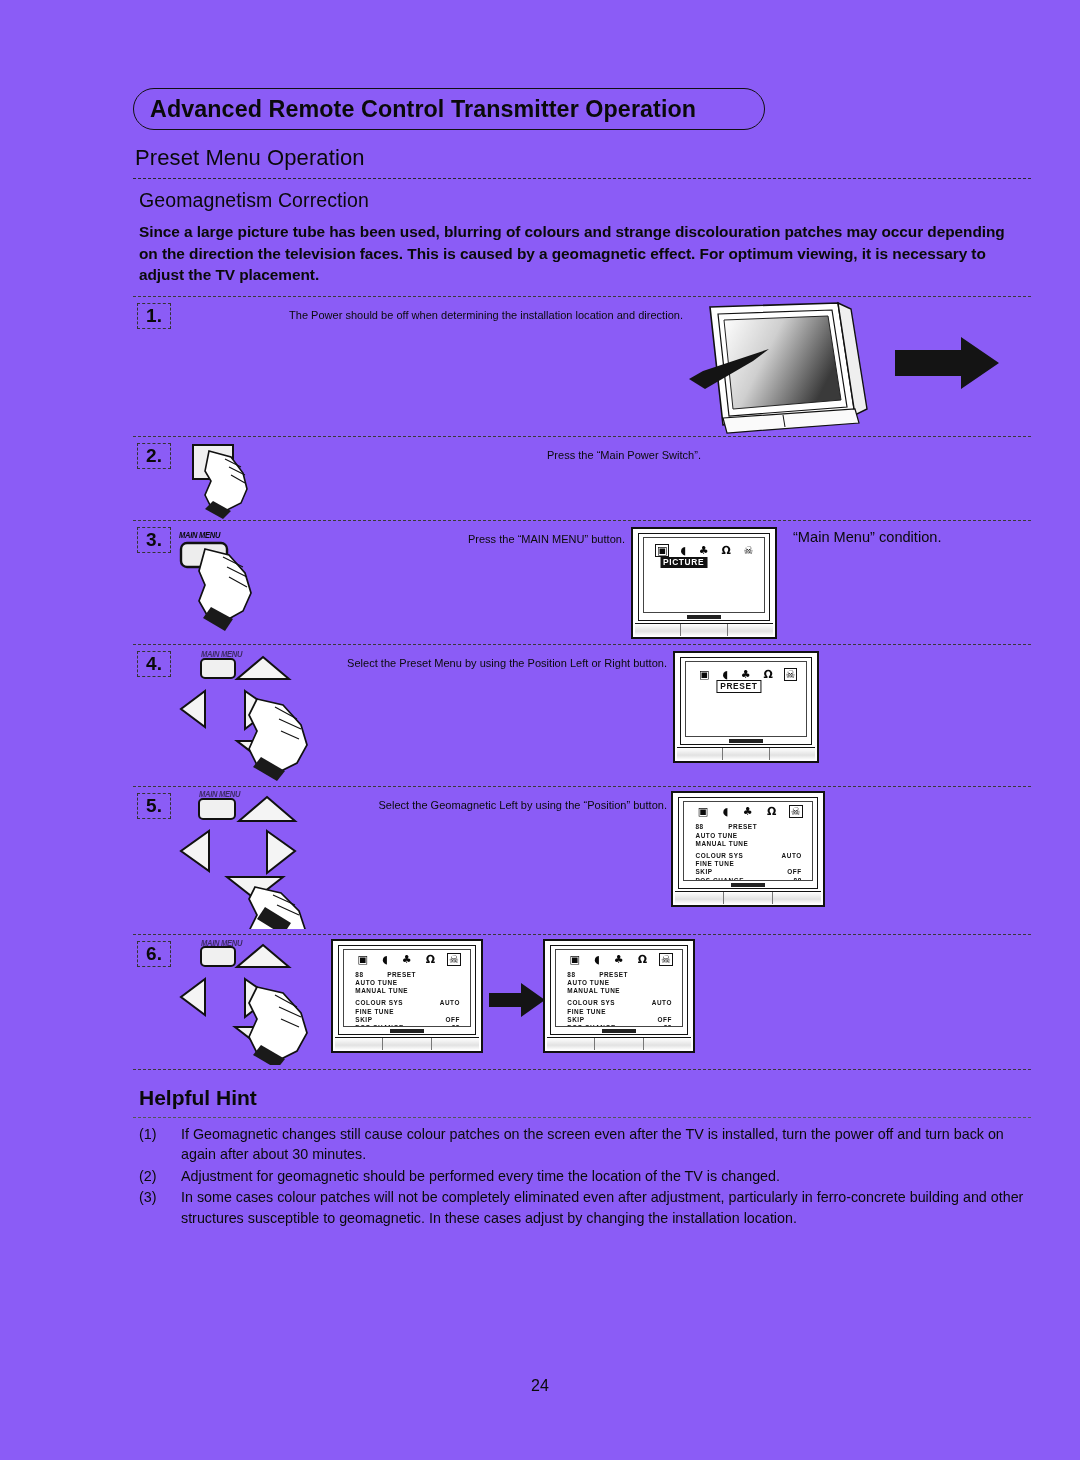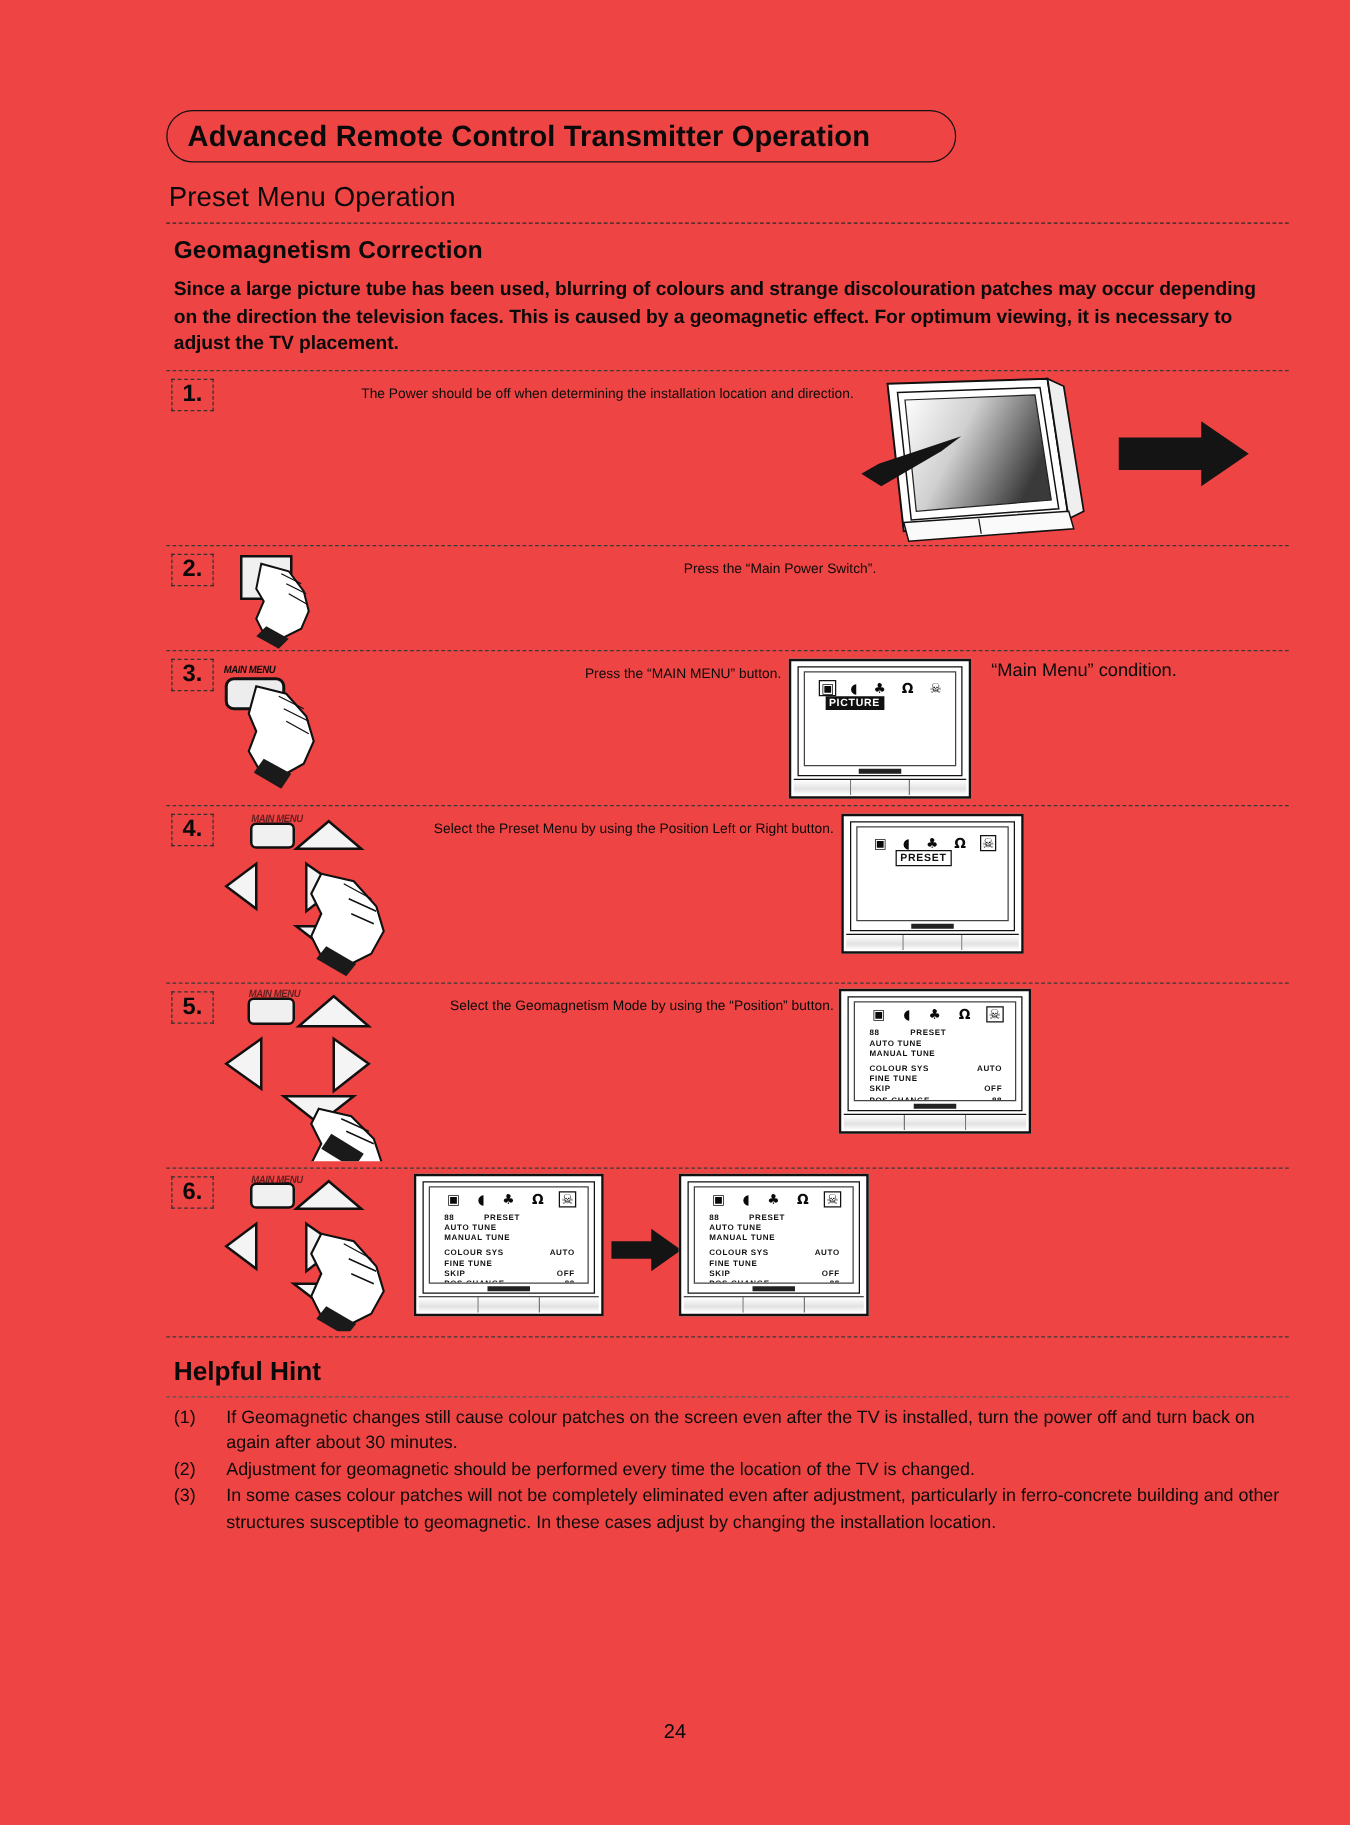--- a/index.html
+++ b/index.html
@@ -13,21 +13,21 @@
     position: relative;
     font-family: "Liberation Sans", sans-serif;
     color: #0a0a0a;
     overflow: hidden;
   }
   .page {
     position: absolute;
     left: 0; top: 0;
     width: 1080px;
     height: 1460px;
-    background: #ef4444;
+    background: #8b5cf6;
   }
   .content {
     position: absolute;
     left: 133px;
     top: 88px;
     width: 898px;
   }
 
   
   .chapter-banner {
@@ -59,21 +59,21 @@
   .rule {
     border-top: 1.3px dashed #2a2a2a;
     margin-top: 7px;
     width: 898px;
   }
   .rule.light {
     border-top: 1.1px dashed #555;
   }
   .sub-title {
     font-size: 19.5px;
-    font-weight: bold;
+    font-weight: normal;
     margin-top: 10px;
     margin-left: 6px;
     letter-spacing: 0.1px;
   }
   .intro {
     margin-top: 9px;
     margin-left: 6px;
     width: 888px;
     font-size: 15.4px;
     font-weight: bold;
@@ -421,21 +421,21 @@
             <rect x="28" y="12" width="36" height="20" rx="4" fill="#f0f0f0" stroke="#111" stroke-width="2"></rect>
             <polygon points="96,10 124,34 68,34" fill="#f4f4f4" stroke="#111" stroke-width="2"></polygon>
             <polygon points="38,44 38,84 10,64" fill="#f4f4f4" stroke="#111" stroke-width="2"></polygon>
             <polygon points="96,44 124,64 96,86" fill="#f4f4f4" stroke="#111" stroke-width="2"></polygon>
             <polygon points="56,90 112,90 84,112" fill="#f4f4f4" stroke="#111" stroke-width="2"></polygon>
             <path d="M84,100 L110,106 L128,124 L134,142 L124,158 L104,168 L86,160 L78,144 L86,128 L78,112 Z" fill="#ffffff" stroke="#111" stroke-width="1.7"></path>
             <path d="M102,108 L124,118 M106,118 L128,128" stroke="#111" stroke-width="1.1" fill="none"></path>
             <path d="M94,120 L120,136 L112,148 L86,132 Z" fill="#1a1a1a"></path>
           </svg>
         </div>
-        <div class="step-text" style="padding-left:16px;max-width:320px;">Select the Geomagnetism Mode by using the “Position” button.</div>
+        <div class="step-text" style="padding-left:16px;max-width:320px;">Select the Geomagnetic Left by using the “Position” button.</div>
         <div class="step-right" style="width:340px;">
           <div class="tv" style="left:4px;top:4px;width:154px;height:116px;position:absolute;">
             <div class="bezel">
               <div class="screen">
                 <div class="osd">
                   <div class="osd-icons" style="top:6%;">
                     <span class="osd-icon">▣</span>
                     <span class="osd-icon">◖</span>
                     <span class="osd-icon">♣</span>
                     <span class="osd-icon">Ω</span>

